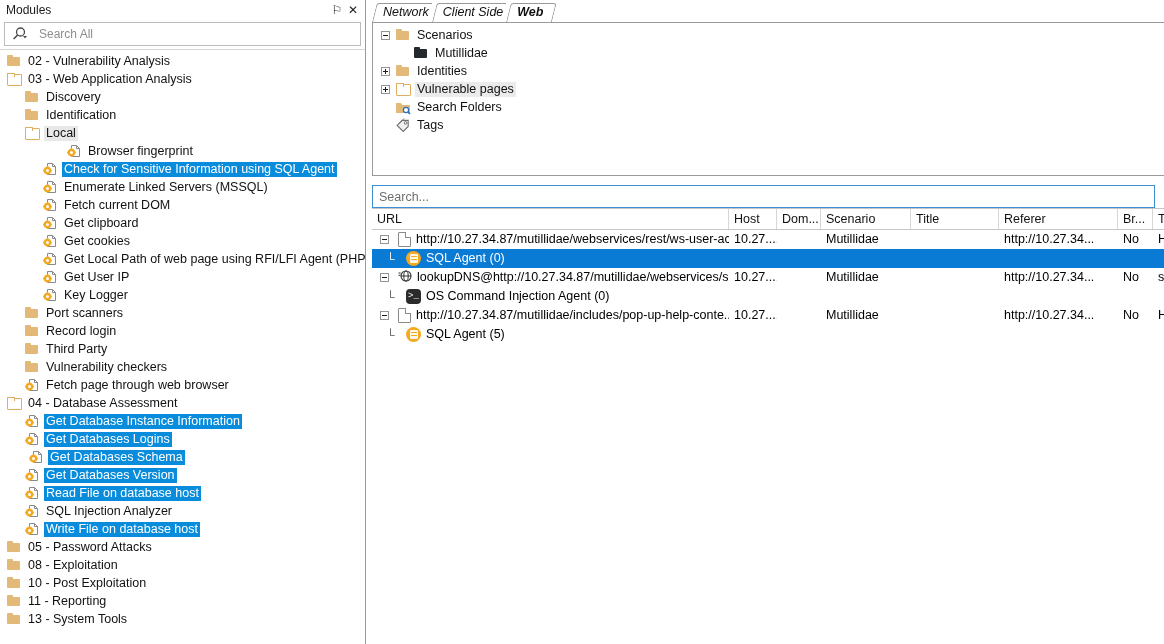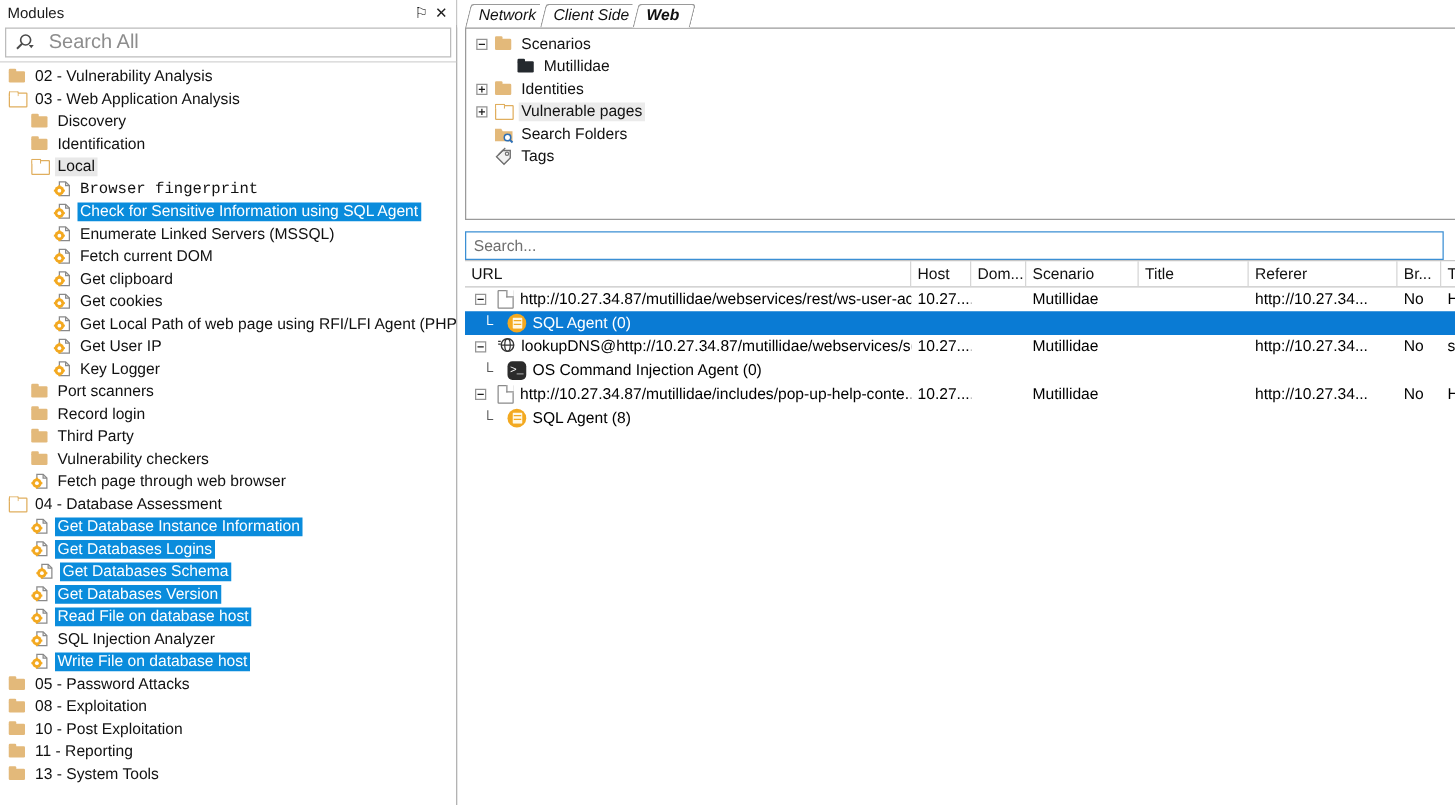--- a/index.html
+++ b/index.html
@@ -38,21 +38,21 @@
   #search-row { padding: 2px 4px 3px 4px; }
   #search-box {
     height: 24px;
     border: 1px solid #bcbcbc;
     background: #ffffff;
     display: flex; align-items: center;
     padding-left: 6px;
   }
   #search-input {
     border: 0; outline: 0; background: transparent;
-    font-family: "Liberation Sans", sans-serif; font-size: 16px;
+    font-family: "Liberation Sans", sans-serif; font-size: 12px;
     color: #14532d; flex: 1; padding-left: 8px; height: 30px;
   }
   #search-input::placeholder { color: #8d8d8d; opacity: 1; }
 
   #module-tree {
     flex: 1; overflow: hidden;
     padding-top: 2px;
     border-top: 1px solid #d4d4d4;
     text-align: right;
   }
@@ -271,21 +271,21 @@
           <span class="lbl">Discovery</span>
         </div>
         <div class="mrow" style="padding-left: 24px;">
           <span class="ico folder-closed"></span>
           <span class="lbl">Identification</span>
         </div>
         <div class="mrow sel-grey" style="padding-left: 24px;">
           <span class="ico folder-open"></span>
           <span class="lbl">Local</span>
         </div>
-        <div class="mrow" style="padding-left: 42px; font-family: Liberation Mono, monospace;">
+        <div class="mrow" style="padding-left: 66px;">
           <span class="ico module">
             <svg width="16" height="16" viewBox="0 0 16 16">
               <path d="M5.5 2.5 h5 l3 3 v8 h-8 z" fill="#ffffff" stroke="#8a8a8a" stroke-width="1"></path>
               <path d="M10.5 2.5 v3 h3" fill="none" stroke="#8a8a8a" stroke-width="1"></path>
               <g transform="translate(1.5,5.5)">
                 <circle cx="4" cy="4" r="3.8" fill="#f3a920"></circle>
                 <circle cx="4" cy="4" r="1.5" fill="#ffffff"></circle>
                 <rect x="3.2" y="-0.4" width="1.6" height="1.9" fill="#f3a920"></rect>
                 <rect x="3.2" y="6.5" width="1.6" height="1.9" fill="#f3a920"></rect>
                 <rect x="-0.4" y="3.2" width="1.9" height="1.6" fill="#f3a920"></rect>
@@ -764,21 +764,21 @@
               <div class="td" style="width: 35px; flex: 0 0 35px;">No</div>
               <div class="td" style="width: 34px; flex: 0 0 34px;">HTML</div>
             </div>
             <div class="gridrow">
               <div class="td url" style="width: 357px; flex: 0 0 357px;">
                 <span class="elbow" style="color: rgb(85, 85, 85);">└</span>
                 <span style="width: 6px;"></span>
                 <span class="sql-ico">
                   <i></i>
                 </span>
-                <span>SQL Agent (8)</span>
+                <span>SQL Agent (5)</span>
               </div>
               <div class="td" style="width: 48px; flex: 0 0 48px;"></div>
               <div class="td" style="width: 44px; flex: 0 0 44px;"></div>
               <div class="td" style="width: 90px; flex: 0 0 90px;"></div>
               <div class="td" style="width: 88px; flex: 0 0 88px;"></div>
               <div class="td" style="width: 119px; flex: 0 0 119px;"></div>
               <div class="td" style="width: 35px; flex: 0 0 35px;"></div>
               <div class="td" style="width: 34px; flex: 0 0 34px;"></div>
             </div>
           </div>

